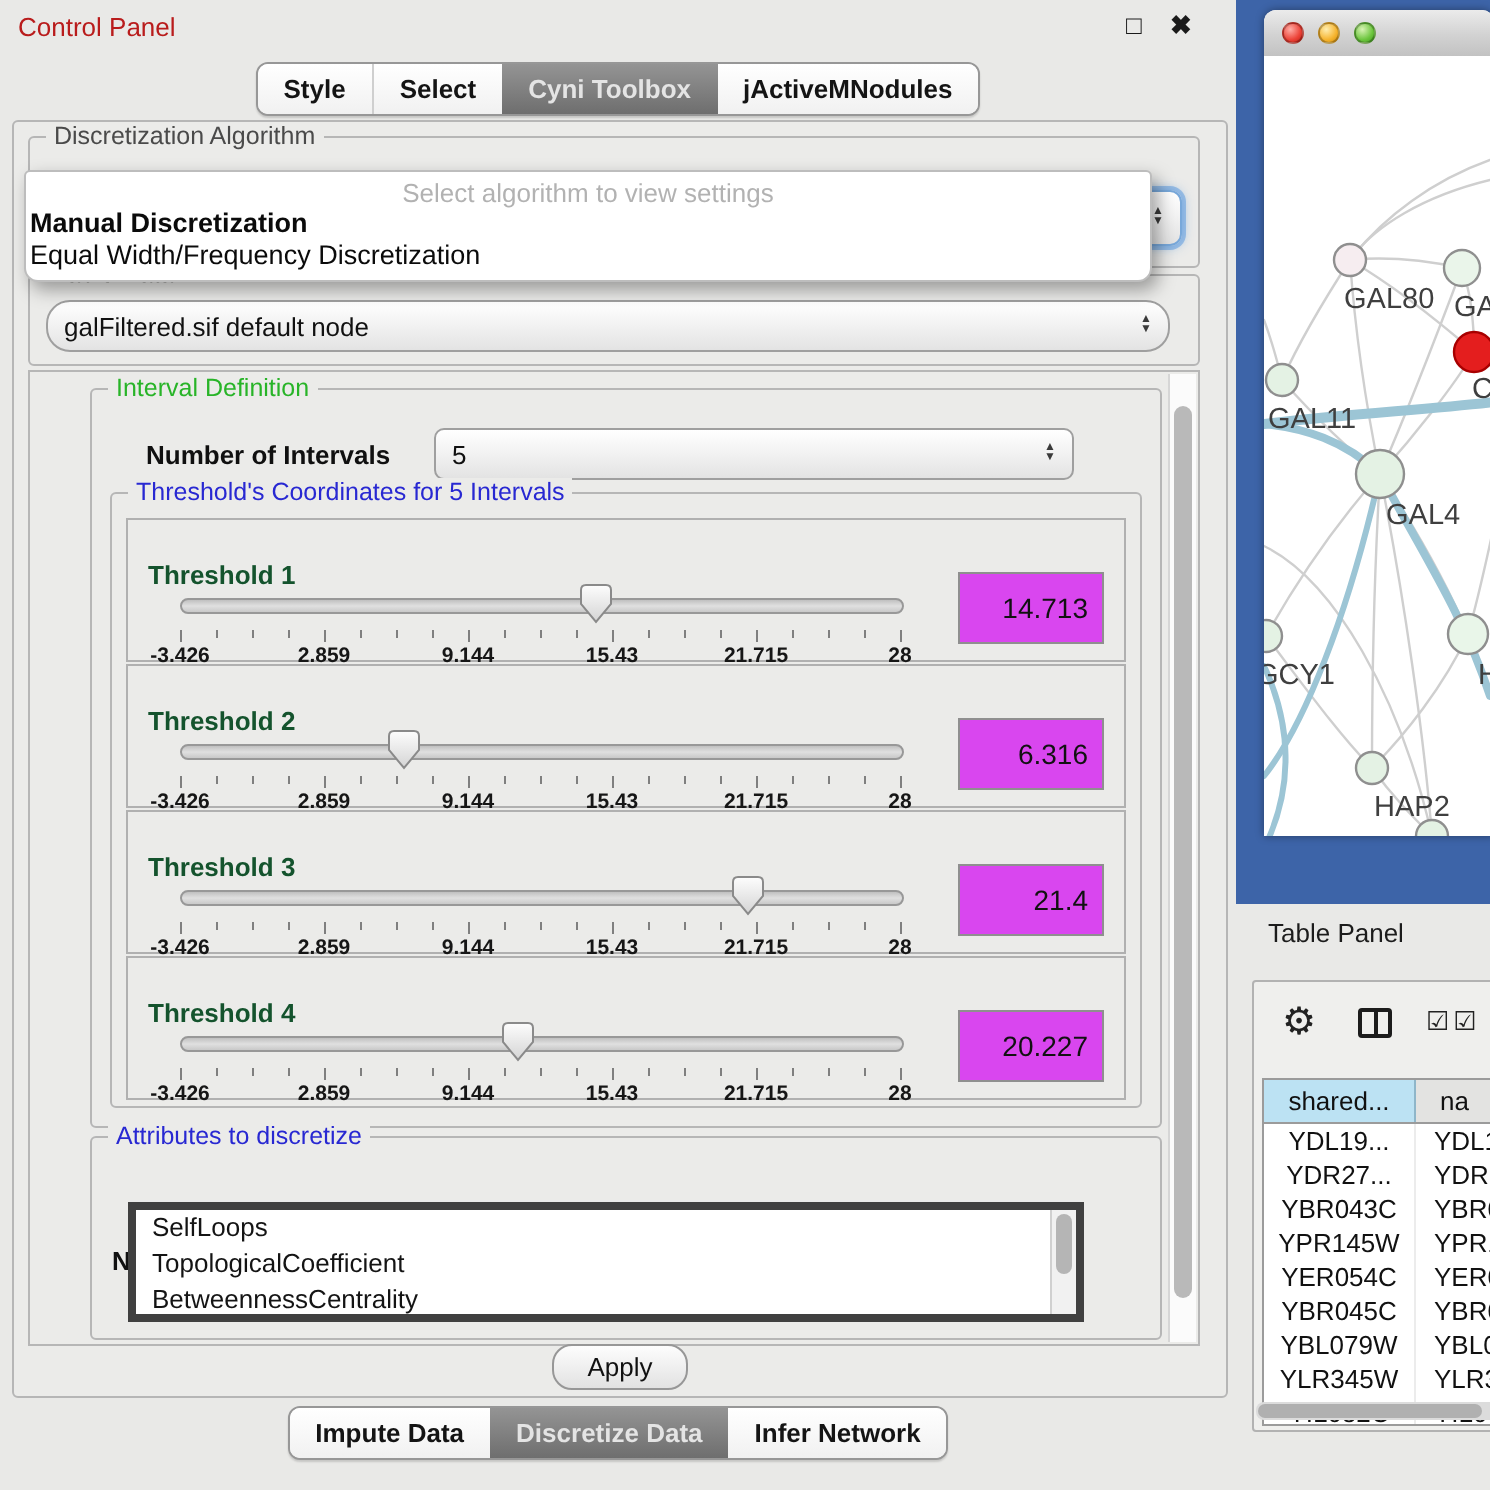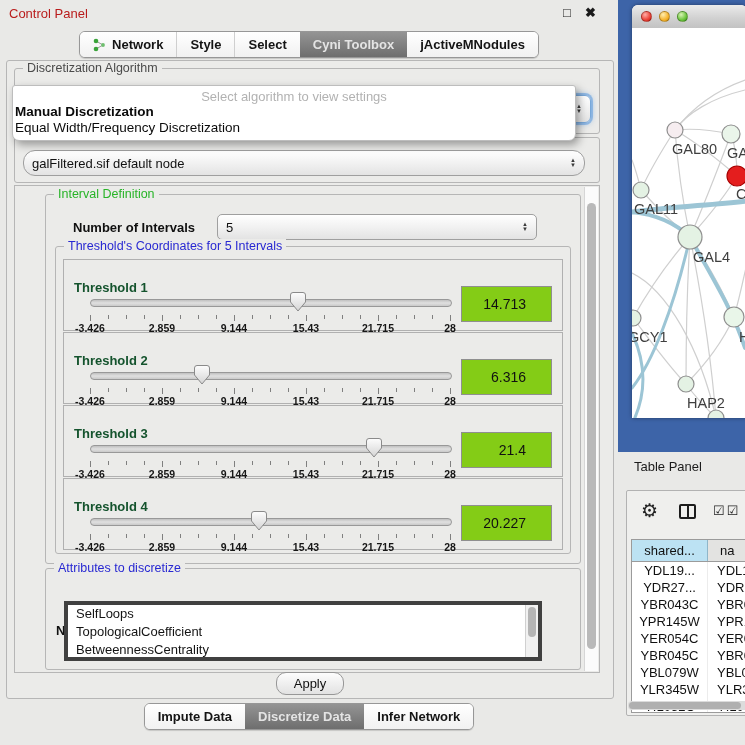--- a/index.html
+++ b/index.html
@@ -49,22 +49,22 @@
   .tpanel{position:absolute;left:7px;right:7px;height:70px;background:#ebebe9;border:1px solid #b0b0b0;}
   .thead{position:absolute;left:10px;top:20px;font-size:13px;font-weight:bold;color:#14532d;}
   .slider{position:absolute;left:26px;top:32px;width:360px;height:40px;}
   .strack{position:absolute;left:0;top:7px;width:100%;height:6px;border:1px solid #989898;border-radius:4px;
           background:linear-gradient(#c0c0c0,#e0e0e0 50%,#c9c9c9);}
   .sthumb{position:absolute;top:0;width:16px;height:20px;}
   .ticks{position:absolute;left:0;top:20px;width:100%;height:22px;}
   .tick{position:absolute;top:3px;width:1px;height:4px;background:#7f7f7f;}
   .tick.maj{height:6px;}
   .axl{position:absolute;top:10px;transform:translateX(-50%);font-size:10.5px;font-weight:bold;color:#161616;white-space:nowrap;}
-  .valbox{position:absolute;right:10px;top:26px;width:64px;height:34px;background:#84cc16;border:1px solid #8f8f8f;
-          font-size:14px;display:flex;align-items:center;justify-content:flex-end;padding-right:25px;}
+  .valbox{position:absolute;right:10px;top:26px;width:64px;height:34px;background:#d946ef;border:1px solid #8f8f8f;
+          font-size:14px;display:flex;align-items:center;justify-content:flex-end;padding-right:7px;}
 
   .attrhdr{position:absolute;left:10px;top:12px;font-size:13px;font-weight:bold;margin-top:42px;}
   .listbox{position:absolute;left:18px;top:32px;width:470px;height:52px;background:#fff;border:4px solid #404040;overflow:hidden;}
   .litem{height:18px;line-height:18px;padding-left:8px;font-size:13px;color:#141414;}
   .lscroll{position:absolute;top:0;bottom:0;right:0;width:12px;background:#f1f1f1;border-left:1px solid #d0d0d0;}
   .lscroll .vthumb{position:absolute;left:2px;top:2px;width:8px;height:30px;background:#b5b5b5;border-radius:4px;}
 
   .applybtn{left:276px;top:672px;width:66px;height:21px;border:1px solid #979797;border-radius:10px;
             background:linear-gradient(#fdfdfd,#e2e2e2);font-size:13px;display:flex;align-items:center;justify-content:center;}
   .bottabrow{left:0;top:703px;width:618px;height:25px;display:flex;justify-content:center;}
@@ -116,29 +116,20 @@
 <div class="screen">
 
   <div class="abs titlebar">
     <span class="wt">Control Panel</span>
     <span class="wicon" style="left:563px;">□</span>
     <span class="wicon" style="left:585px;">✖</span>
   </div>
 
   <div class="abs tabrow">
     <div class="tabgroup" id="top-tabs">
-        <div class="tab">
-          <svg class="neticon" width="13" height="14" viewBox="0 0 13 14">
-            <path d="M3 3 L10 7 L3 11" stroke="#9a9a9a" fill="none"></path>
-            <circle cx="3" cy="3" r="2.3" fill="#3aa33a"></circle>
-            <circle cx="3" cy="11" r="2.3" fill="#3aa33a"></circle>
-            <circle cx="10" cy="7" r="1.9" fill="#6fbf6f"></circle>
-          </svg>
-          <span>Network</span>
-        </div>
         <div class="tab">
           <span>Style</span>
         </div>
         <div class="tab">
           <span>Select</span>
         </div>
         <div class="tab sel">
           <span>Cyni Toolbox</span>
         </div>
         <div class="tab">

